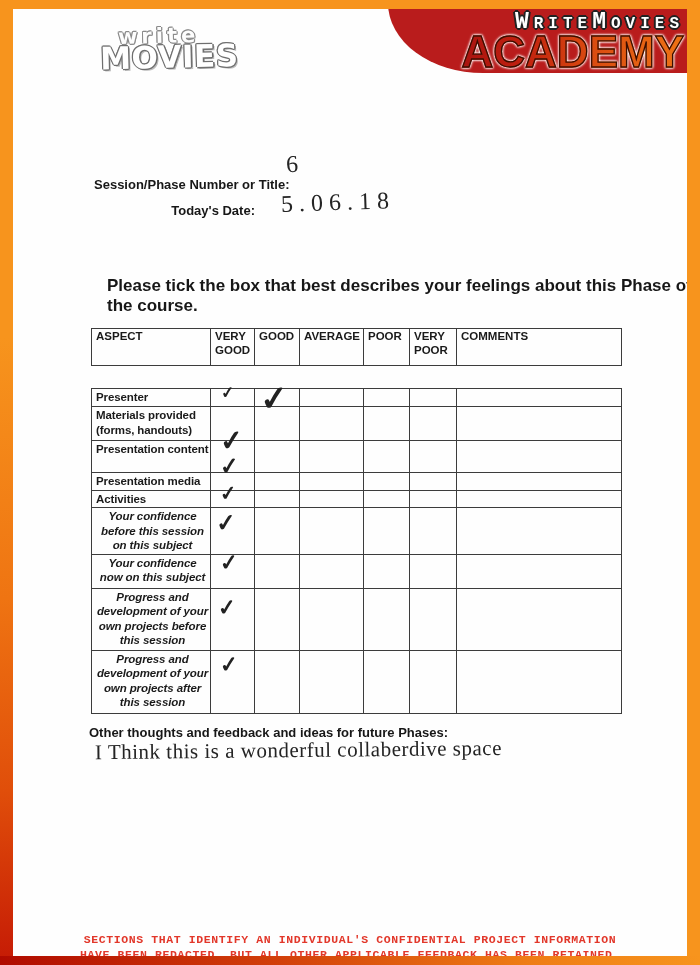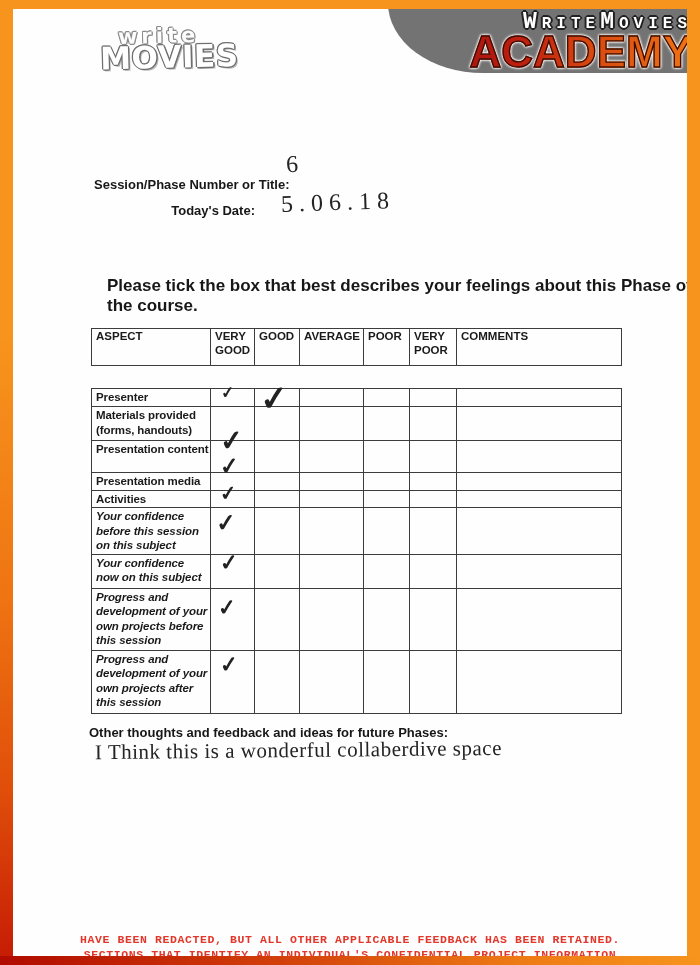--- a/index.html
+++ b/index.html
@@ -10,23 +10,23 @@
   }
   
   .b-top    { position:absolute; top:0; left:0; right:0; height:9px; background:#F7941D; z-index:8; }
   .b-right  { position:absolute; top:0; right:0; bottom:0; width:13px; background:#F7941D; z-index:9; }
   .b-left   { position:absolute; top:0; left:0; bottom:0; width:13px; z-index:9;
               background:linear-gradient(180deg,#F7941D 0%,#F7941D 35%,#EF7412 62%,#E04E0A 82%,#C51A05 100%); }
   .b-bottom { position:absolute; left:0; right:0; bottom:0; height:9px; z-index:10;
               background:linear-gradient(90deg,#B00B00 0%,#D2400A 40%,#EE7C15 75%,#F7941D 100%); }
   
   .banner {
-    position:absolute; top:0; right:0; width:312px; height:73px; background:#737373;
+    position:absolute; top:0; right:0; width:312px; height:73px; background:#b91c1c;
     border-bottom-left-radius:95px 70px; z-index:7; text-align:right;
-    padding-right:8px; box-sizing:border-box;
+    padding-right:16px; box-sizing:border-box;
   }
   .wm {
     margin-top:9px; font-family:"Liberation Mono", monospace; font-weight:700;
     font-variant:small-caps; font-size:23px; letter-spacing:5px; color:#ffffff;
     text-shadow:-2px 0 0 #222,2px 0 0 #222,0 -2px 0 #222,0 2px 0 #222,
                 -1px -1px 0 #222,1px 1px 0 #222,-1px 1px 0 #222,1px -1px 0 #222;
   }
   .academy {
     margin-top:-3px; font-weight:800; font-size:44px; line-height:40px; letter-spacing:0;
     background:linear-gradient(90deg,#7E0E0E 0%,#A61210 22%,#C0200F 45%,#D94A10 68%,#EE7315 100%);
@@ -58,21 +58,21 @@
   #session-value { top:151px; left:286px; font-size:24px; transform:rotate(-3deg); }
   #date-value    { top:189px; left:281px; font-size:24px; letter-spacing:6px; transform:rotate(-2deg); }
   #other-value   { top:738px; left:95px; font-size:21px; letter-spacing:0.5px; transform:rotate(-0.6deg); white-space:nowrap; }
   
   table { border-collapse:collapse; table-layout:fixed; position:absolute; left:91px; width:531px; }
   #head-table { top:294px;margin-top:34px; }
   #body-table { top:388px; }
   th, td { border:1.4px solid #3c3c3c; padding:1px 1px 1px 4px; vertical-align:top; }
   th { font-size:11.5px; font-weight:700; text-align:left; line-height:13.5px; height:34px; }
   td { font-size:11.5px; font-weight:700; line-height:14.5px; position:relative; overflow:visible; }
-  tr.it .aspect { font-style:italic; font-weight:700; }
+  tr.it .aspect { font-style:italic; font-weight:700;text-align:center; }
   .aspect { display:block; letter-spacing:-0.1px; }
   .r0 td { height:15px; } .r1 td { height:31px; } .r2 td { height:29px; }
   .r3 td { height:14px; } .r4 td { height:14px; } .r5 td { height:43px; }
   .r6 td { height:31px; } .r7 td { height:59px;margin-top:20px; } .r8 td { height:60px; }
   
   .check { position:absolute; font-family:cursive; color:#222; transform:rotate(-5deg); z-index:3; pointer-events:none; }
   .c0 { left:10px; top:-3px;  font-size:16px; }
   .c1 { left:5px;  top:-15px; font-size:34px; }
   .c2 { left:9px;  top:-7px;  font-size:28px; font-weight:700; }
   .c3 { left:9px;  top:-13px; font-size:23px; font-weight:700; }
@@ -265,17 +265,17 @@
           <td></td>
           <td></td>
     </tr>
   </tbody>
     </table>
 
   <div class="lab" id="other-label">Other thoughts and feedback and ideas for future Phases:</div>
   <div class="hand" id="other-value">I Think this is a wonderful collaberdive space</div>
 
   <div class="footer">
+    <div>SECTIONS THAT IDENTIFY AN INDIVIDUAL'S CONFIDENTIAL PROJECT INFORMATION</div>
     <div>HAVE BEEN REDACTED, BUT ALL OTHER APPLICABLE FEEDBACK HAS BEEN RETAINED.</div>
-    <div>SECTIONS THAT IDENTIFY AN INDIVIDUAL'S CONFIDENTIAL PROJECT INFORMATION</div>
   </div>
 
 </div>
 
 </body></html>

